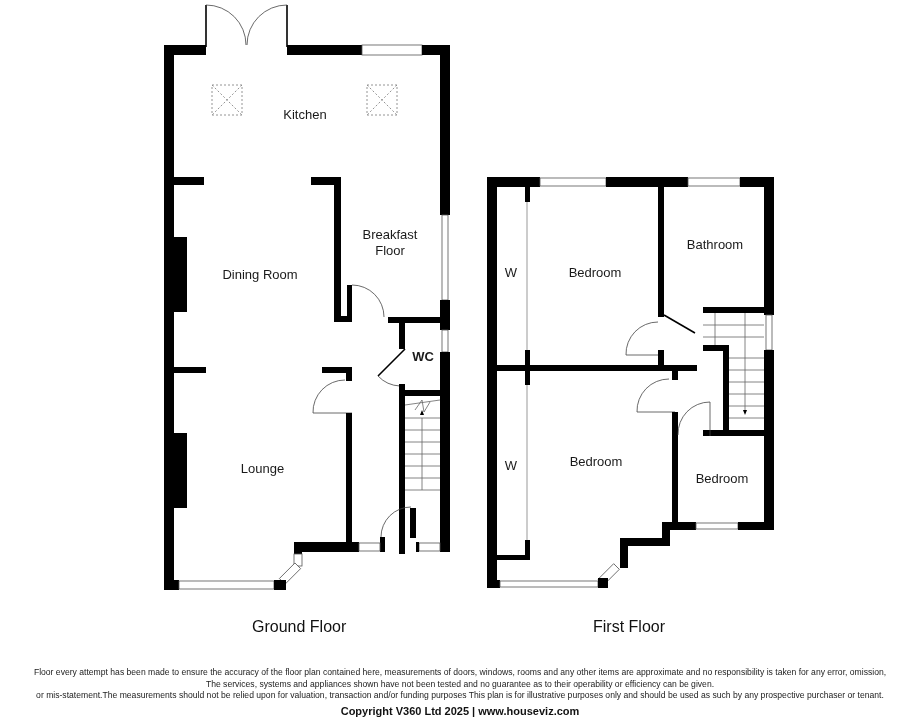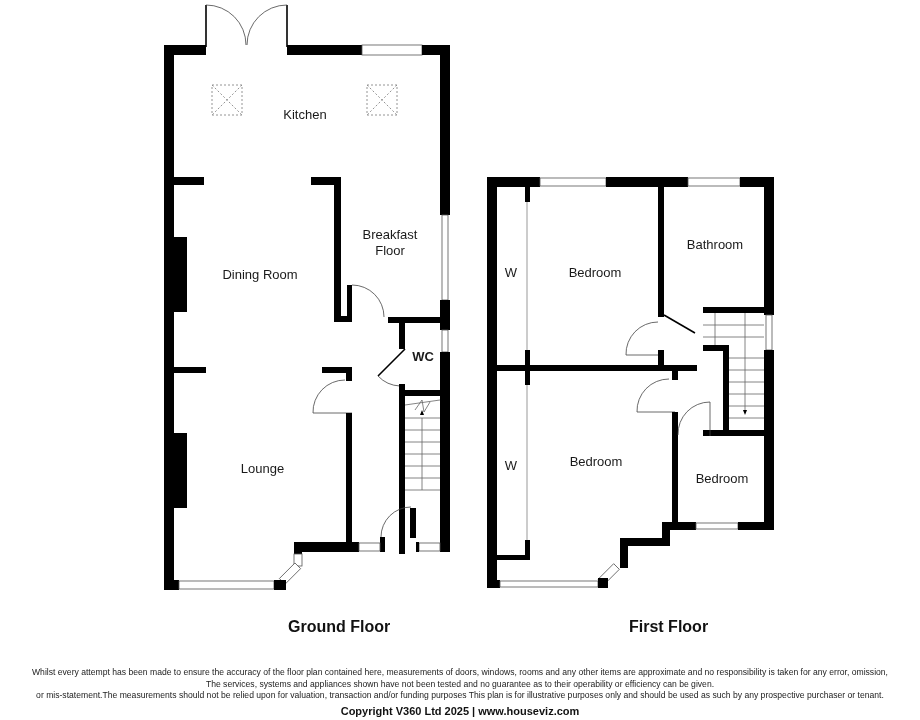--- a/index.html
+++ b/index.html
@@ -6,21 +6,21 @@
   body { width: 920px; height: 720px; position: relative; overflow: hidden; font-family: "Liberation Sans", sans-serif; color: #111; }
   #plan { position: absolute; left: 0; top: 0; }
   .wall { fill: #000; }
   .win { fill: #fff; stroke: #555; stroke-width: 0.8; }
   .door { fill: none; stroke: #444; stroke-width: 0.8; }
   .doorleaf { stroke: #000; stroke-width: 1.6; }
   .thin { stroke: #999; stroke-width: 1; fill: none; }
   .stair { stroke: #666; stroke-width: 0.8; fill: none; }
   .sky { fill: none; stroke: #888; stroke-width: 0.9; stroke-dasharray: 2 2; }
   .room-label { position: absolute; font-size: 13px; color: #1a1a1a; text-align: center; line-height: 16px; white-space: pre-line; }
-  .floor-label { position: absolute; font-size: 16px; font-weight: bold; color: #111; margin-left: 36px; }
+  .floor-label { position: absolute; font-size: 16px; font-weight: normal; color: #111; }
   .disclaimer { position: absolute; left: 0; top: 667px; width: 920px; text-align: center; font-size: 8.6px; line-height: 11.5px; color: #222; }
   .copyright { position: absolute; left: 0; top: 705px; width: 920px; text-align: center; font-size: 11px; font-weight: bold; color: #111; }
 </style>
 </head>
 <body>
 
 <svg id="plan" width="920" height="720" viewBox="0 0 920 720">
 
   <g>
 
@@ -190,17 +190,17 @@
 <div class="room-label" style="left:555px;top:265px;width:80px;">Bedroom</div>
 <div class="room-label" style="left:675px;top:237px;width:80px;">Bathroom</div>
 <div class="room-label" style="left:500px;top:458px;width:22px;">W</div>
 <div class="room-label" style="left:556px;top:454px;width:80px;">Bedroom</div>
 <div class="room-label" style="left:682px;top:471px;width:80px;">Bedroom</div>
 
 <div class="floor-label" style="left:252px;top:618px;">Ground Floor</div>
 <div class="floor-label" style="left:593px;top:618px;">First Floor</div>
 
 <div class="disclaimer">
-  <div>Whilst every attempt has been made to ensure the accuracy of the floor plan contained here, measurements of doors, windows, rooms and any other items are approximate and no responsibility is taken for any error, omission,</div>
+  <div>Floor every attempt has been made to ensure the accuracy of the floor plan contained here, measurements of doors, windows, rooms and any other items are approximate and no responsibility is taken for any error, omission,</div>
   <div>The services, systems and appliances shown have not been tested and no guarantee as to their operability or efficiency can be given.</div>
   <div>or mis-statement.The measurements should not be relied upon for valuation, transaction and/or funding purposes This plan is for illustrative purposes only and should be used as such by any prospective purchaser or tenant.</div>
 </div>
 <div class="copyright">Copyright V360 Ltd 2025 | www.houseviz.com</div>
 
 </body></html>

